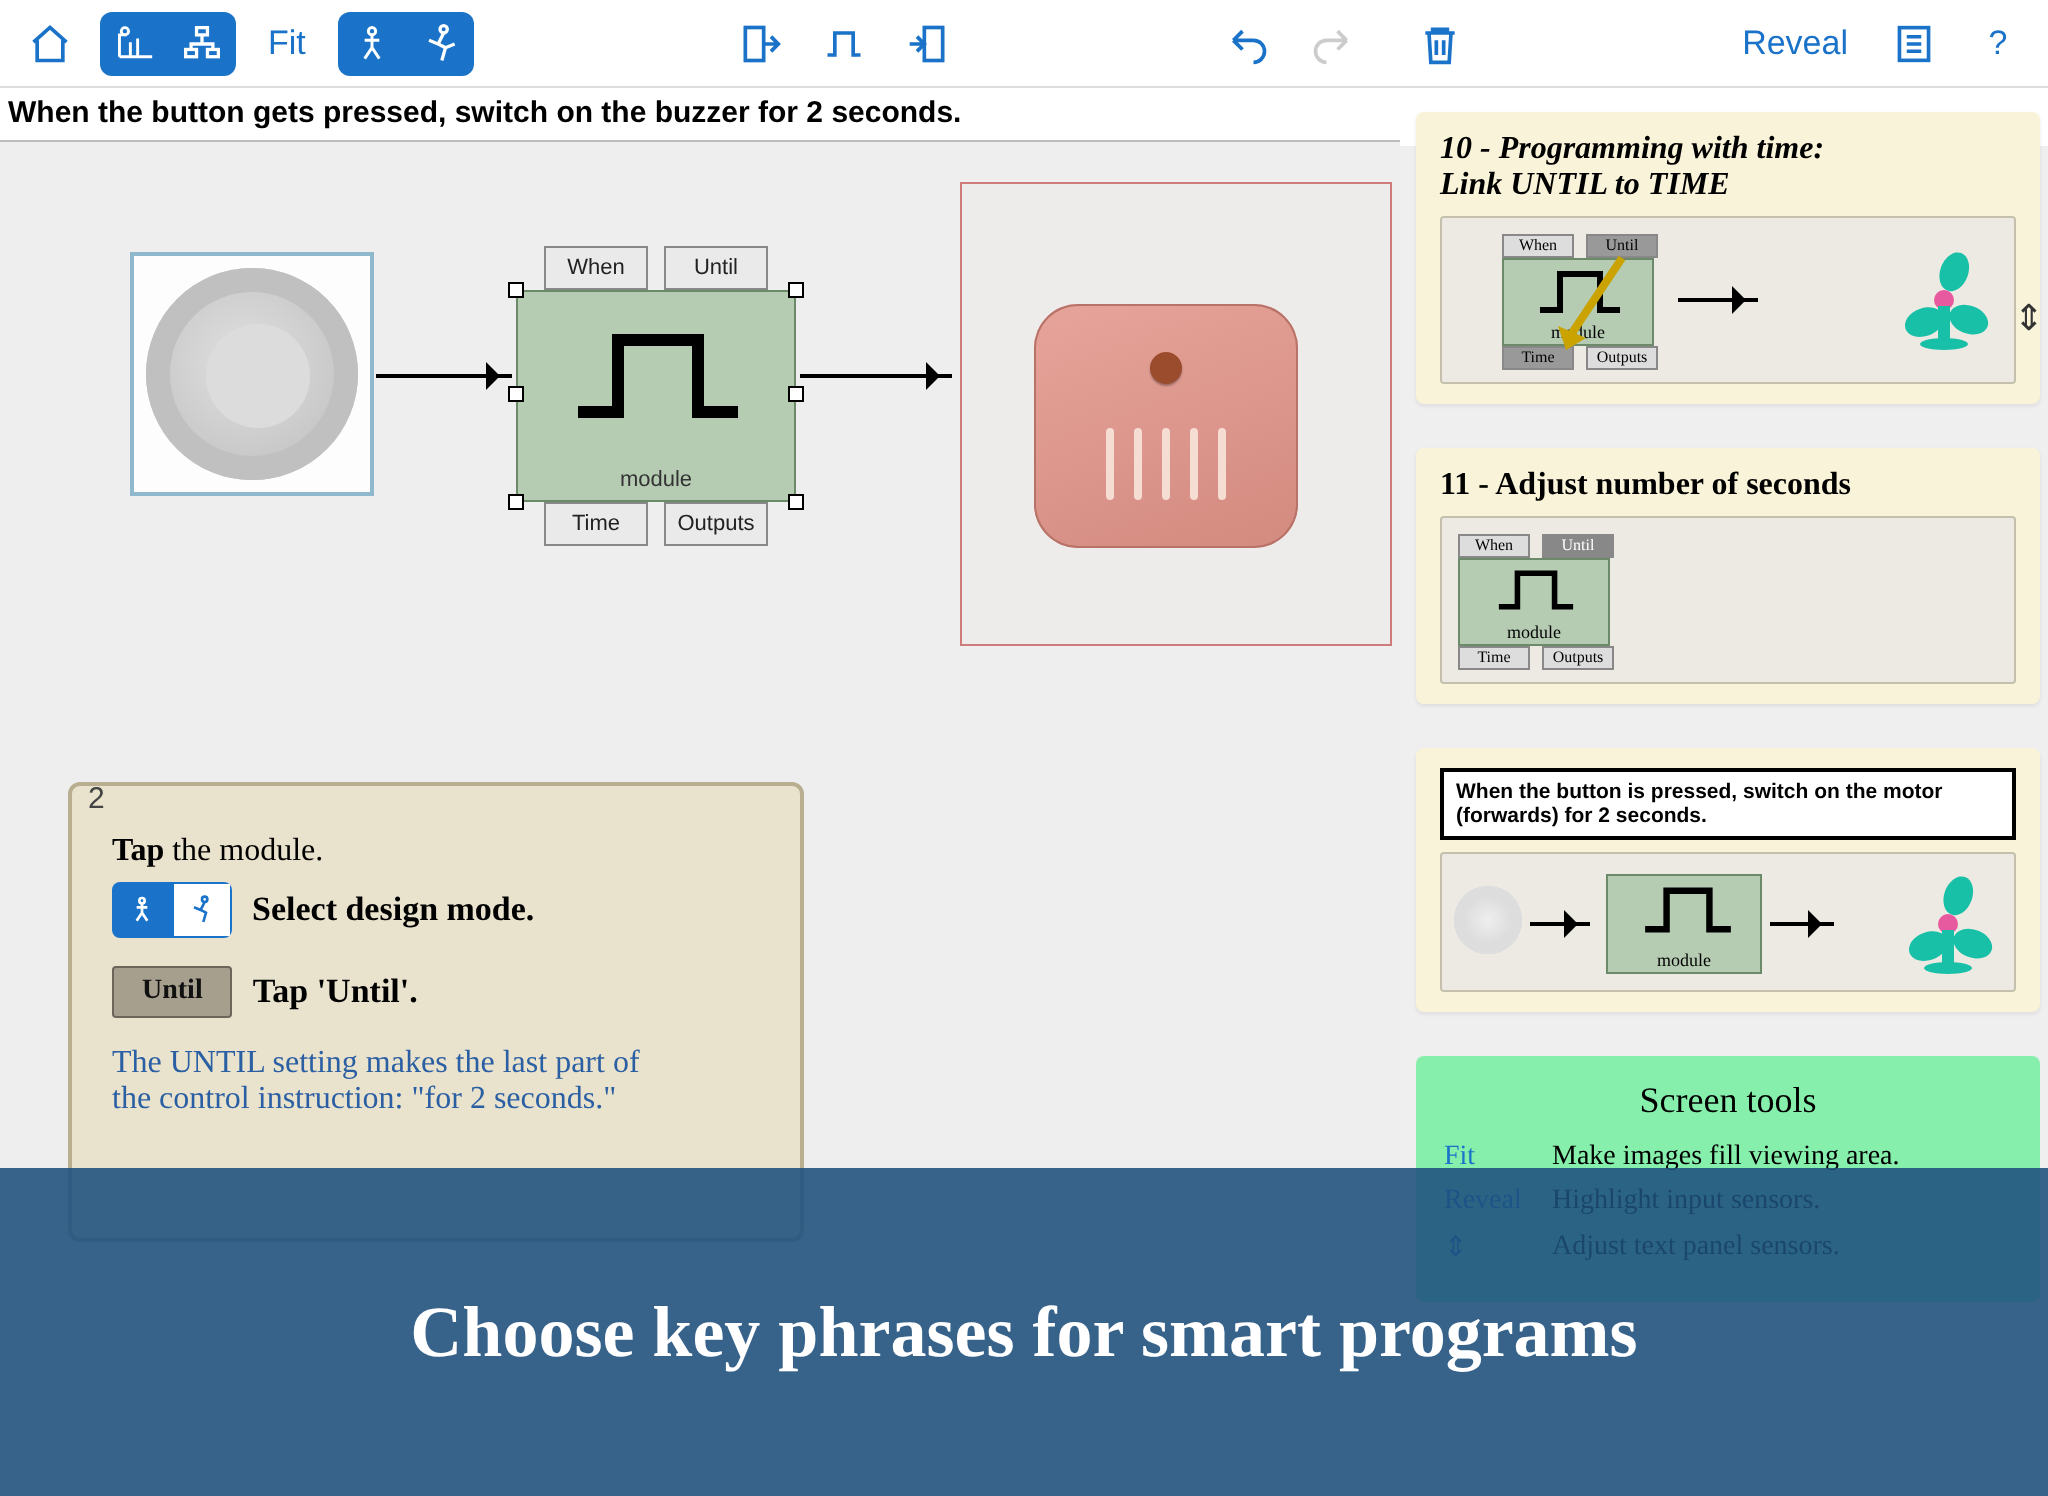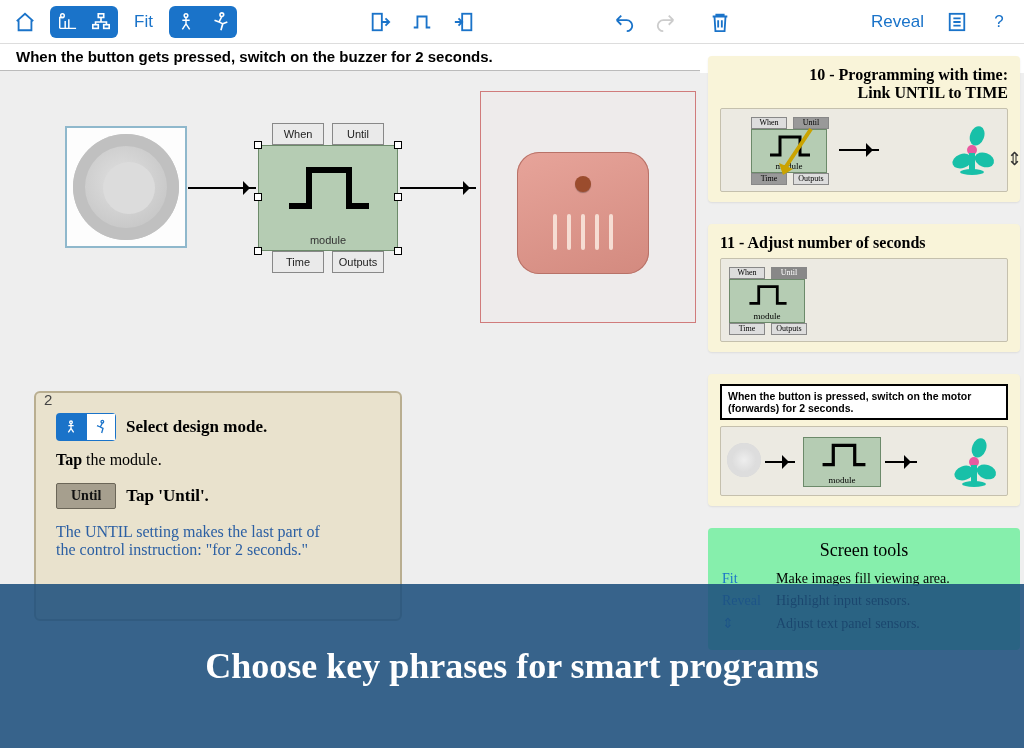--- a/index.html
+++ b/index.html
@@ -10,21 +10,21 @@
 .tb-group { display: flex; gap: 0; }
 .tb-group .tb-btn { border-radius: 0; }
 .tb-group .tb-btn:first-child { border-radius: 6px 0 0 6px; }
 .tb-group .tb-btn:last-child { border-radius: 0 6px 6px 0; }
 .tb-btn.active { background: #1a73c9; color: #fff; }
 .tb-txt { color: #1a73c9; font-size: 17px; padding: 0 8px; }
 .tb-spacer { flex: 1; }
 .tb-btn.disabled { color: #ccc; }
 .tb-btn svg { stroke: currentColor; fill: none; }
 
-.instruction-bar { background: #fff; padding: 4px 8px 8px 16px; font-weight: bold; font-size: 15px; }
+.instruction-bar { background: #fff; padding: 4px 8px 8px 4px; font-weight: bold; font-size: 15px; }
 
 .main { position: absolute; top: 44px; left: 0; right: 0; bottom: 0; }
 
 .canvas { position: absolute; top: 26px; left: 0; width: 700px; bottom: 0; background: #eeeeee; border-top: 1px solid #bbb; }
 
 
 .node-button { position: absolute; left: 65px; top: 55px; width: 122px; height: 122px; border: 2px solid #8fb8cc; background: #fdfdfd; }
 .btn-body { position:absolute; inset:6px; border-radius:50%; background: radial-gradient(circle at 46% 44%, #e0e0e0 0%, #c8c8c8 60%, #b5b5b5 100%); box-shadow: inset 0 0 0 12px #c0c0c0; }
 .btn-cap { position:absolute; left:36px; top:34px; width:52px; height:52px; border-radius:50%; background:#dcdcdc; }
 
@@ -58,21 +58,21 @@
 .mini-btn .m1{background:#1a73c9;color:#fff;} .mini-btn .m2{background:#fff;border:1px solid #1a73c9;color:#1a73c9;}
 .popover .body{ font-family:"Comic Sans MS", cursive; font-size:16px;}
 .until-chip{ display:inline-block; background:#a69f8e; border:1px solid #6b6658; color:#111; padding:4px 14px; border-radius:2px; font-size:14px;}
 .link-txt{ color:#2b5fa3; }
 
 
 .side{ position:absolute; right:4px; top:12px; width:312px; bottom:0; background:transparent;}
 .resize-handle{ position:absolute; right:-2px; top:92px; font-size:18px; color:#333; }
 .card{ background:#f9f4d9; border-radius:4px; padding:10px 12px; margin-bottom:22px; font-family:"Comic Sans MS", cursive; box-shadow:0 1px 2px rgba(0,0,0,.08);}
 .card h3{ font-size:16px; font-weight:bold; margin-bottom:6px;}
-.card h3.center{text-align:right;}
+.card h3.center{text-align:left;font-style:italic;}
 .card-body{ background:#eceae2; border:1px solid #c5c0ad; border-radius:2px; height:84px; position:relative; }
 .mini-module{ position:absolute; width:96px; height:76px; }
 .mm-body{position:absolute; top:16px; left:10px; width:76px;height:44px; background:#b5ccb3; border:1px solid #6c8a6a;}
 .mm-body .ml{position:absolute; bottom:1px; left:0;right:0; text-align:center; font-size:9px;}
 .mm-tab{position:absolute; width:36px;height:12px;background:#ddd;border:1px solid #888; font-size:8px; text-align:center; line-height:10px;}
 .fan{ position:absolute; width:50px;height:50px;}
 .fan svg{width:100%;height:100%;}
 .yellow-banner{ position:absolute; right:6px; top:16px; width:176px; height:46px; background:#f6d53a; border-radius:4px; padding:6px 8px; font-size:10px; color:#333; font-family:Arial,sans-serif;}
 .yellow-banner:before{content:"";position:absolute;left:-8px;top:16px;border:7px solid transparent;border-right-color:#f6d53a;}
 .slider-track{position:absolute; left:10px; bottom:10px; right:10px; height:2px; background:#bba717;}
@@ -211,39 +211,39 @@
         <div class="slot" style="left:36px"></div>
         <div class="slot" style="left:50px"></div>
         <div class="slot" style="left:64px"></div>
         <div class="slot" style="left:78px"></div>
         <div class="slot" style="left:92px"></div>
       </div>
     </div>
 
     <div class="popover">
       <div class="num">2</div>
+      <div class="popover-row" style="margin-top:10px">
+        <span class="body"><b>Tap</b><span> the module.</span></span>
+      </div>
       <div class="popover-row bold">
         <span class="mini-btn">
           <span class="m1">
               <svg width="16" height="18" viewBox="0 0 24 24" stroke="#fff" fill="none" stroke-width="2">
                 <circle cx="12" cy="5" r="2"></circle>
                 <path d="M12 7 V14 M12 14 L8 20 M12 14 L16 20 M8 10 H16"></path>
               </svg>
             </span>
           <span class="m2">
               <svg width="16" height="18" viewBox="0 0 24 24" stroke="#1a73c9" fill="none" stroke-width="2">
                 <circle cx="14" cy="4" r="2"></circle>
                 <path d="M14 6 L11 12 L15 14 L13 21 M11 12 L6 10"></path>
               </svg>
             </span>
         </span>
         <span>Select design mode.</span>
-      </div>
-      <div class="popover-row" style="margin-top:10px">
-        <span class="body"><b>Tap</b><span> the module.</span></span>
       </div>
       <div class="popover-row bold" style="margin-top:14px">
         <span class="until-chip">Until</span>
         <span>Tap 'Until'.</span>
       </div>
       <div class="body link-txt" style="margin-top:14px">The UNTIL setting makes the last part of</div>
       <div class="body link-txt">the control instruction: "for 2 seconds."</div>
     </div>
   </div>
 

